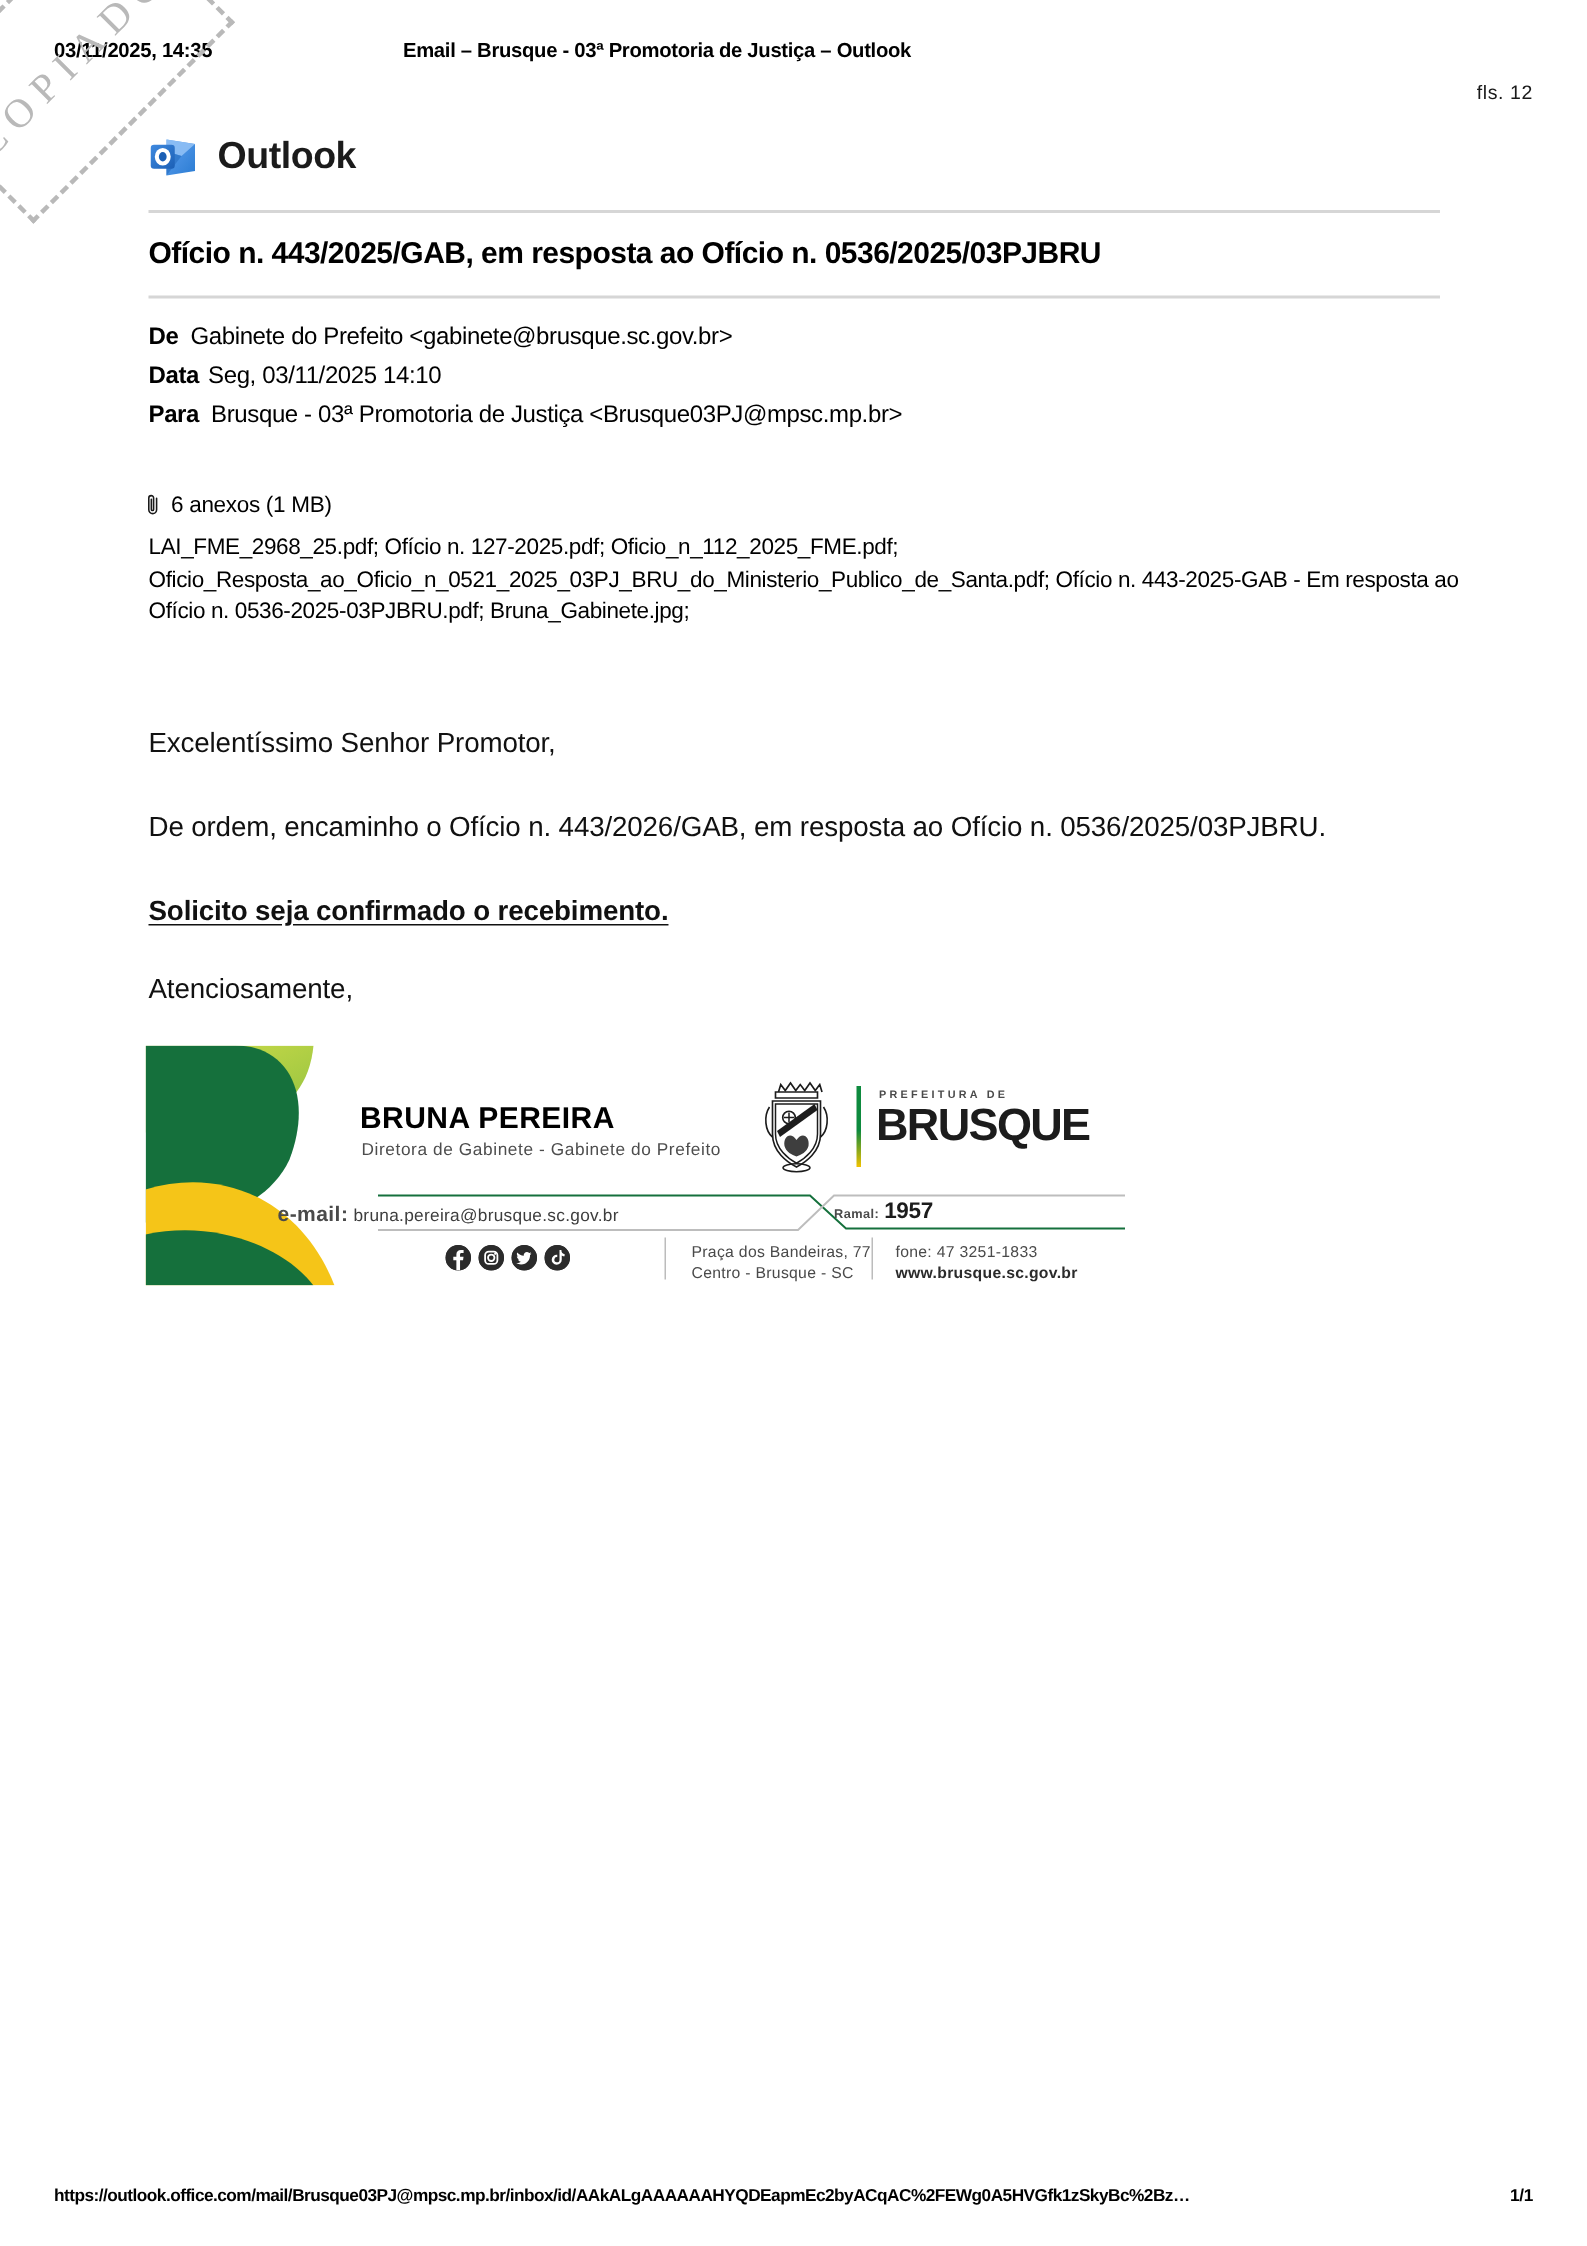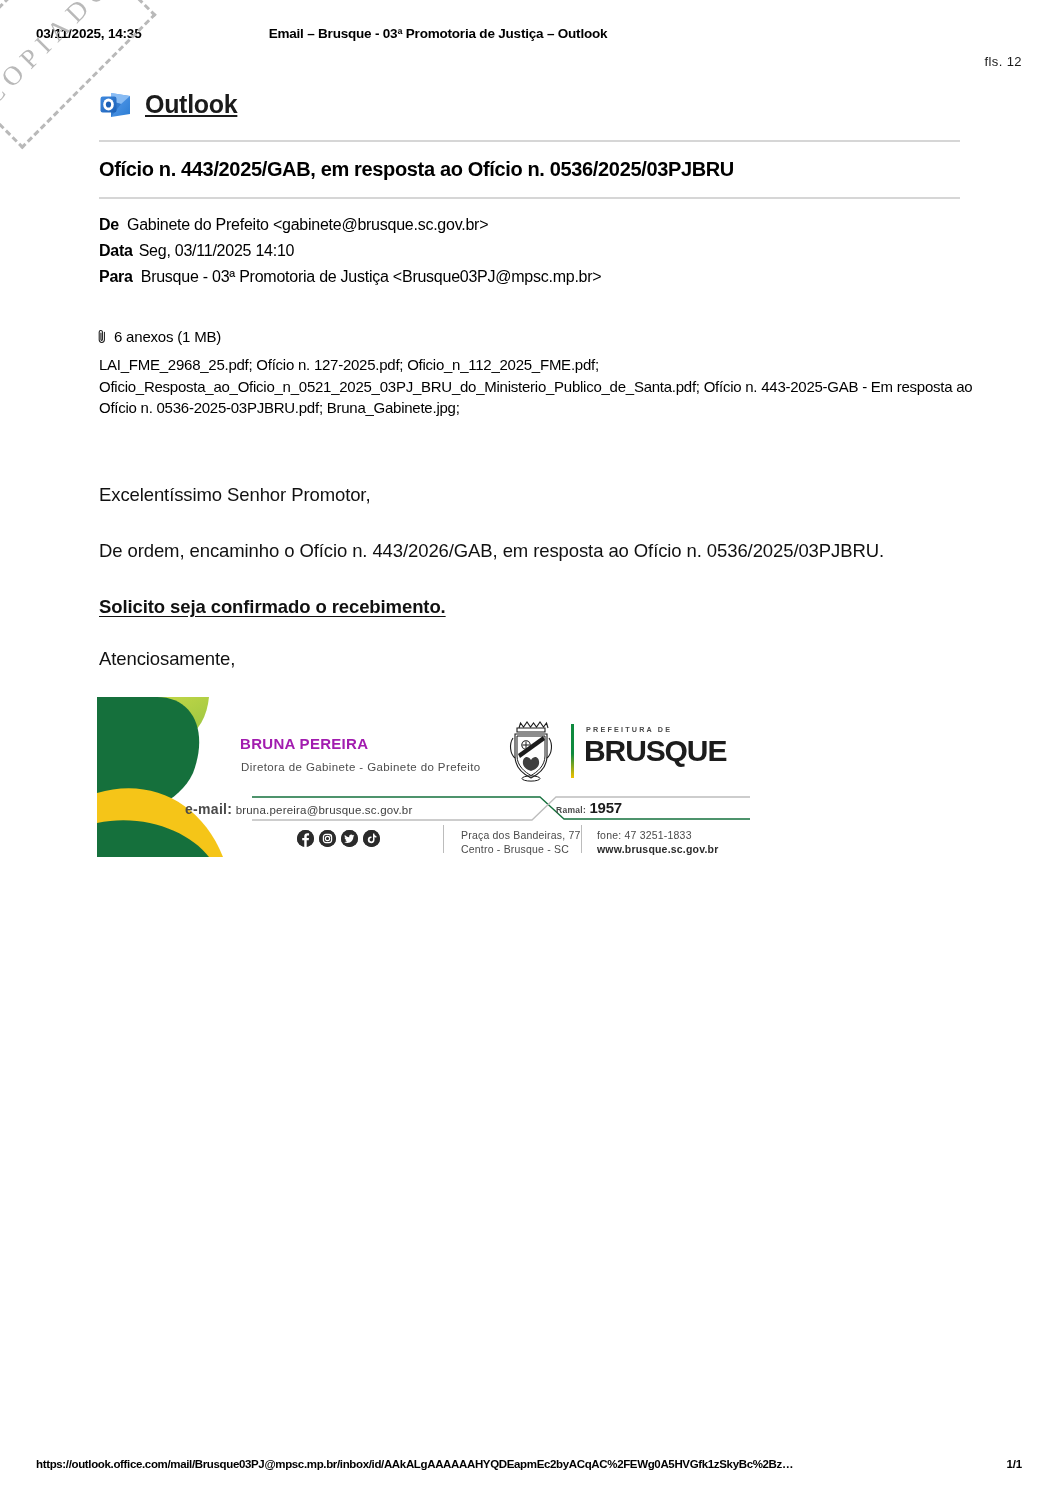--- a/index.html
+++ b/index.html
@@ -98,21 +98,20 @@
     width: 33px;
     height: 33px;
     position: relative;
     flex: 0 0 auto;
   }
   .brand-name {
     font-size: 25px;
     font-weight: 600;
     letter-spacing: -0.3px;
     color: #1b1b1b;
-    text-decoration: underline;
   }
 
   
   .rule {
     position: absolute;
     left: 99px;
     width: 861px;
     height: 2px;
     background: #d6d6d6;
   }
@@ -231,24 +230,24 @@
     left: 0;
     top: 0;
     width: 200px;
     height: 160px;
     overflow: hidden;
   }
   .sig-name {
     position: absolute;
     left: 143px;
     top: 38px;
-    font-size: 15px;
+    font-size: 20px;
     font-weight: bold;
     letter-spacing: 0.3px;
-    color: #a21caf;
+    color: #000000;
   }
   .sig-role {
     position: absolute;
     left: 144px;
     top: 64px;
     font-size: 11.5px;
     letter-spacing: 0.4px;
     color: #4d4d4d;
   }
   .sig-crest {

